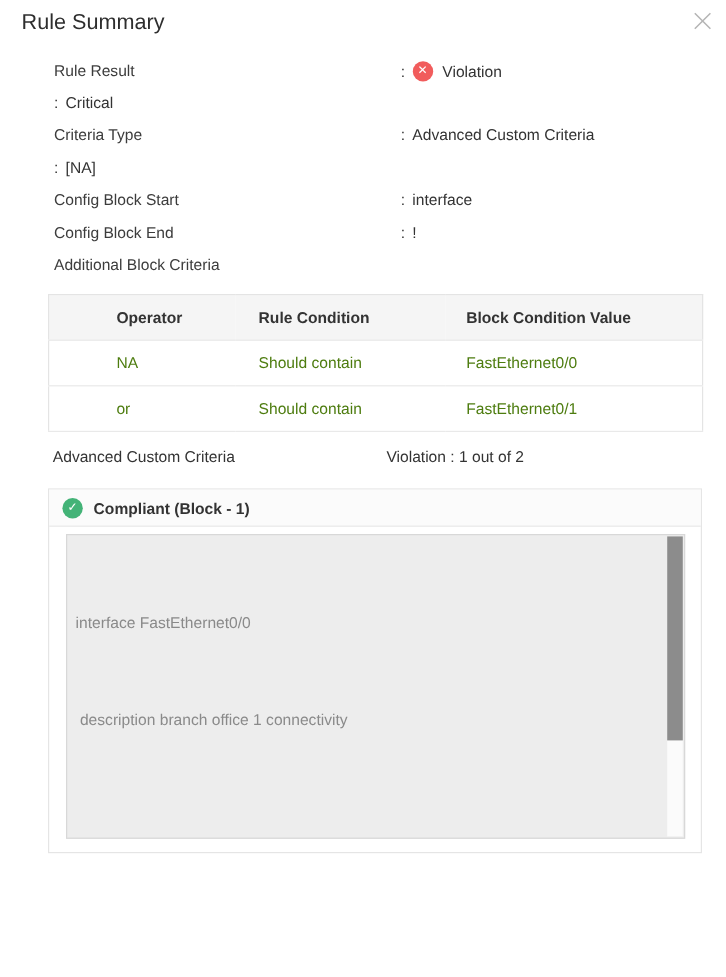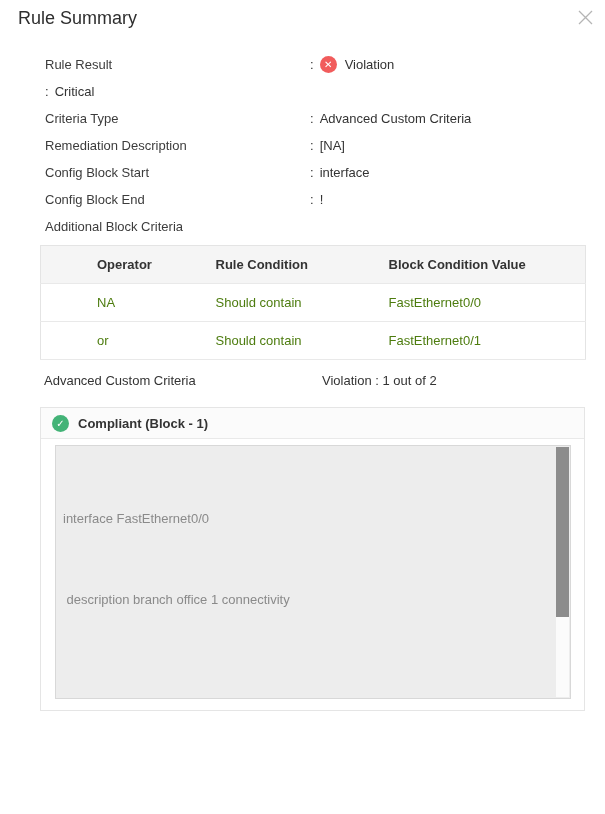--- a/index.html
+++ b/index.html
@@ -20,21 +20,21 @@
   body{
     width:605px;height:814px;overflow:hidden;position:relative;
     font-family:"Liberation Sans","DejaVu Sans",sans-serif;color:var(--text);
   }
   .dlg-header{display:flex;justify-content:space-between;align-items:flex-start;padding:6px 8px 0 18px;}
   .dlg-title{font-size:18px;font-weight:400;color:#2e2e2e;padding-top:2px;}
   .close-btn{border:none;background:none;cursor:pointer;padding:2px;line-height:0;}
 
   
   .fields{margin:22px 0 0 45px;}
-  .field-row{display:flex;align-items:center;height:27px;}
+  .field-row{display:flex;align-items:flex-start;height:27px;gap:24px;}
   .field-label{width:265px;font-size:13px;color:var(--label);}
   .field-value{display:flex;align-items:center;font-size:13px;color:var(--text);}
   .sep{margin-right:6px;}
   .status-icon{width:17px;height:17px;border-radius:50%;display:inline-flex;align-items:center;justify-content:center;
     color:#fff;font-size:10px;font-weight:bold;flex:0 0 auto;}
   .status-icon.red{background:var(--red);}
   .status-icon.green{background:var(--green);}
   .field-value .status-icon{margin-right:8px;}
 
   
@@ -94,21 +94,20 @@
       </div>
     </div>
     <div class="field-row">
       <div class="field-label">Criteria Type</div>
       <div class="field-value">
         <span class="sep">:</span>
         <span>Advanced Custom Criteria</span>
       </div>
     </div>
     <div class="field-row">
-      <div class="field-label">Remediation Description</div>
       <div class="field-value">
         <span class="sep">:</span>
         <span>[NA]</span>
       </div>
     </div>
     <div class="field-row">
       <div class="field-label">Config Block Start</div>
       <div class="field-value">
         <span class="sep">:</span>
         <span>interface</span>

